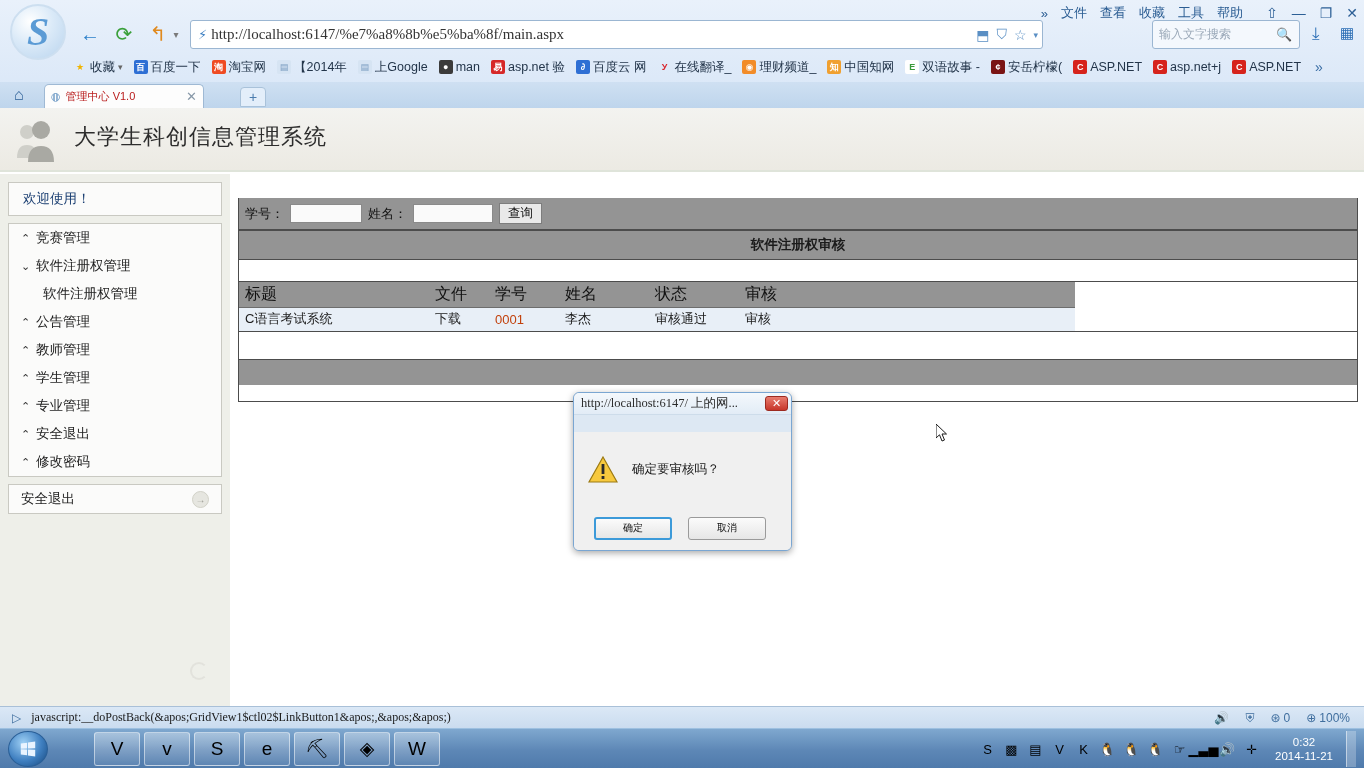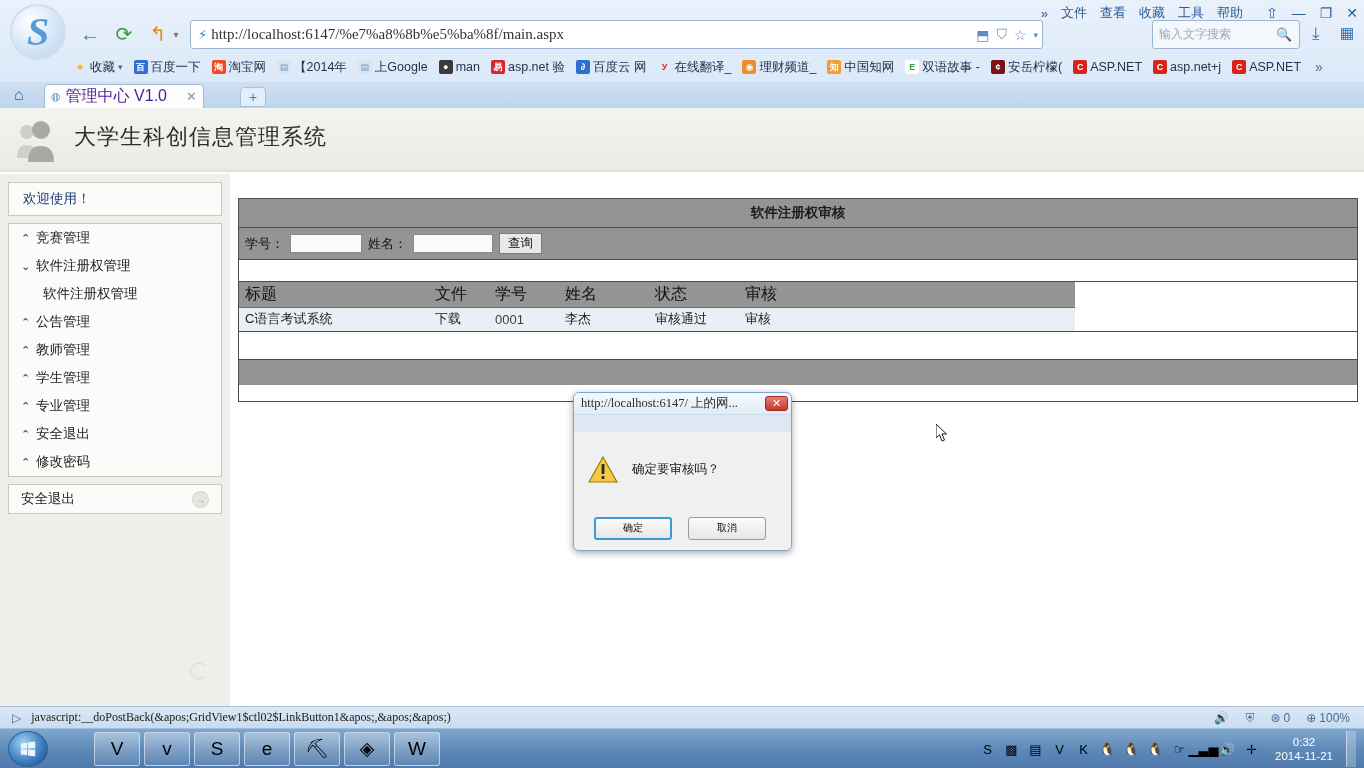--- a/index.html
+++ b/index.html
@@ -100,21 +100,21 @@
   #home-tab-icon {
     position:absolute; left:14px; top:4px; font-size:16px; color:#2c5f96; cursor:pointer;
   }
   #tab-1 {
     position:absolute; left:44px; top:2px; width:160px; height:24px;
     background:#fdfdfd; border:1px solid #9fb9d4; border-bottom:none;
     border-radius:5px 5px 0 0;
     display:flex; align-items:center; padding:0 6px; gap:5px;
   }
   #tab-1-ico { color:#5b8dbe; font-size:11px; }
-  #tab-1-label { font-size:16px; color:#4c1d95; flex:1; }
+  #tab-1-label { font-size:11px; color:#b91c1c; flex:1; }
   #tab-1-close { color:#8798a8; font-size:13px; cursor:pointer; }
   #tab-new {
     position:absolute; left:240px; top:5px; width:26px; height:20px;
     background:#e3eefa; border:1px solid #a9c2da; border-radius:4px 4px 0 0;
     display:flex; align-items:center; justify-content:center;
     color:#4b7cae; font-size:14px; cursor:pointer;
   }
 
   
   #viewport {
@@ -205,21 +205,21 @@
   table.grid { border-collapse:collapse; width:836px; table-layout:fixed; }
   table.grid th {
     background:#949494; color:#111; font-size:16px; font-weight:normal;
     text-align:left; height:25px; padding-left:6px;
     border-bottom:1px solid #6d6d6d;
   }
   table.grid td {
     background:#e8eff7; font-size:13px; color:#1b1b1b;
     height:24px; padding-left:6px;
   }
-  table.grid td.num { color:#404040; }
+  table.grid td.num { color:#c2410c; }
   #grid-blank {
     height:28px; background:#ffffff; border-top:1px solid #4c4c4c;
   }
   #grid-footer {
     height:26px; background:#949494; border-top:1px solid #4c4c4c;
   }
   #grid-tail {
     height:16px; background:#ffffff;
   }
 
@@ -492,29 +492,29 @@
 
     <div class="panel" id="logout-panel">
       <span id="logout-text">安全退出</span>
       <span id="logout-arrow">→</span>
     </div>
 
     <div id="sidebar-watermark"></div>
   </div>
 
   <div id="content">
-    <div id="content-title">软件注册权审核</div>
-
     <div id="search-row">
       <span class="lbl">学号：</span>
       <input class="txtfield" id="student-id-input" type="text" value="" style="">
       <span class="lbl">姓名：</span>
       <input class="txtfield" id="name-input" type="text" style="width: 80px;" value="">
       <button id="btn-query">查询</button>
     </div>
+
+    <div id="content-title">软件注册权审核</div>
 
     <div id="gap-row"></div>
 
     <div id="grid-wrap">
       <table class="grid">
         <colgroup>
           <col style="width:190px">
             <col style="width:60px">
             <col style="width:70px">
           <col style="width:90px">

